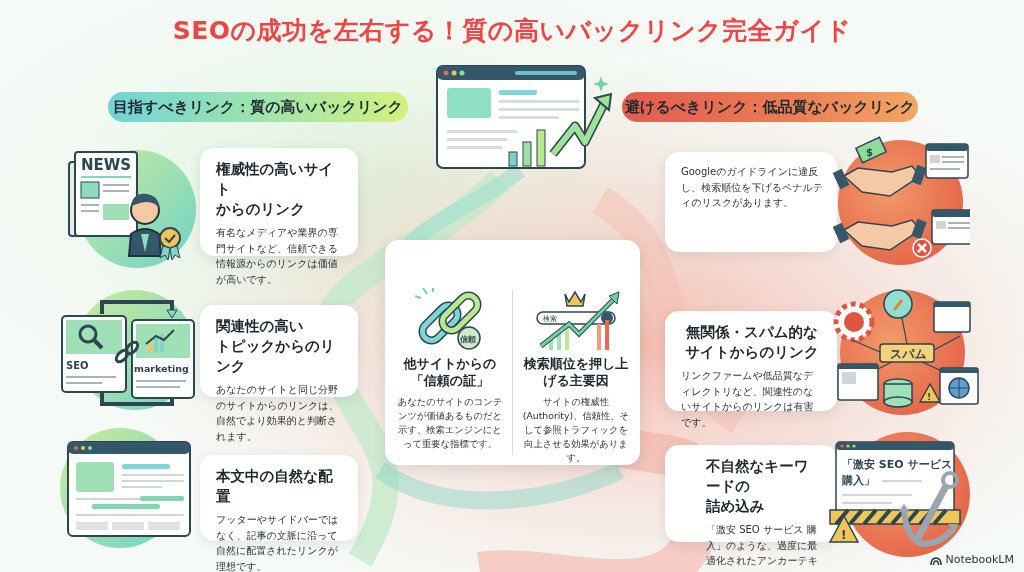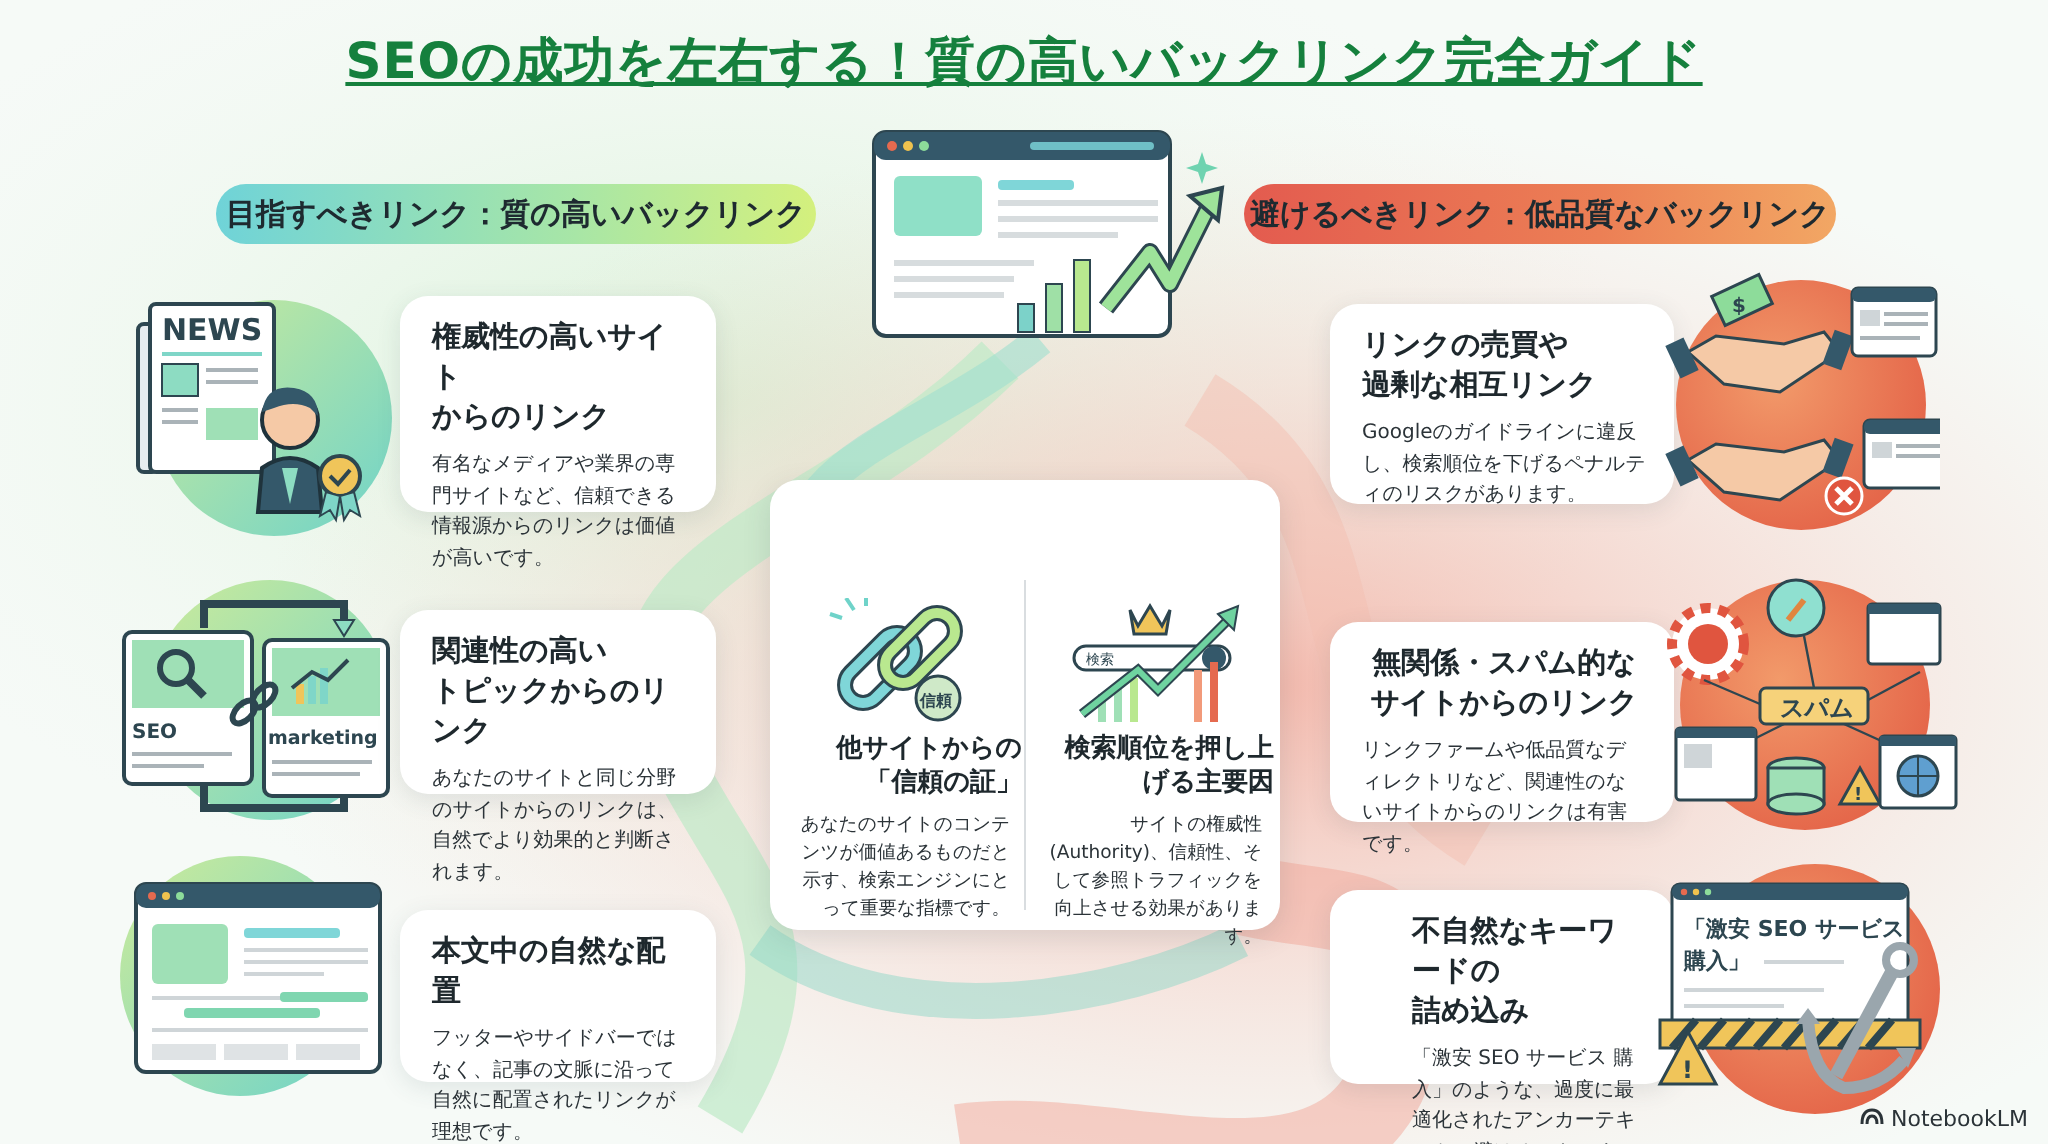--- a/index.html
+++ b/index.html
@@ -9,21 +9,21 @@
     background: #f6faf7;
     position: relative;
     color: #1f2a30;
   }
   .bg { position: absolute; inset: 0; overflow: hidden; }
   .bg svg { position: absolute; left: 0; top: 0; }
 
   .title {
     position: absolute; left: 0; right: 0; top: 14px;
     text-align: center; font-size: 25px; font-weight: bold;
-    color: #15803d; letter-spacing: 0.5px; text-decoration: underline;
+    color: #ef4444; letter-spacing: 0.5px;
   }
 
   .pill {
     position: absolute; height: 30px; border-radius: 15px;
     display: flex; align-items: center; justify-content: center;
     font-size: 15px; font-weight: bold; color: #1e2a30;
   }
   .pill.good { left: 108px; top: 92px; width: 300px;
     background: linear-gradient(90deg, #6fd3d8 0%, #a8e6a6 60%, #d4f07d 100%); }
   .pill.bad { left: 622px; top: 92px; width: 296px;
@@ -41,28 +41,28 @@
 
   .center-card {
     position: absolute; left: 385px; top: 240px; width: 255px; height: 225px;
     background: #fff; border-radius: 14px;
     box-shadow: 0 4px 14px rgba(60,80,90,0.15);
   }
   .center-card h2 {
     position: absolute; top: 14px; left: 0; right: 0; text-align: center;
     font-size: 14.5px; font-weight: bold; color: #1e282d;
   }
-  .center-col { position: absolute; top: 59px; width: 122px; text-align: right; }
+  .center-col { position: absolute; top: 48px; width: 122px; text-align: center; }
   .center-col h4 { font-size: 13px; font-weight: bold; line-height: 1.3; color: #1e282d; margin-top: 4px; }
   .center-col p { font-size: 9.3px; line-height: 1.5; color: #2b3338; margin-top: 5px; padding: 0 6px; }
   .center-divider { position: absolute; left: 127px; top: 50px; width: 1px; height: 165px; background: #d9dde0; }
 
   .brand {
     position: absolute; right: 10px; bottom: 6px; font-size: 11px;
-    color: #2b3338; display: flex; align-items: flex-start; gap: 4px;
+    color: #2b3338; display: flex; align-items: flex-end; gap: 4px;
   }
 </style>
 </head>
 <body>
 
 <div class="bg">
   <svg width="1024" height="572" viewBox="0 0 1024 572">
     <defs>
       <radialGradient id="rg-red" cx="0.62" cy="0.6" r="0.5">
         <stop offset="0" stop-color="#f3b3a6" stop-opacity="0.9"></stop>
@@ -234,21 +234,20 @@
         <path d="M26 58 L54 36 L64 46 L100 10" stroke="#6fd3a0" stroke-width="3" fill="none"></path>
         <path d="M94 8 L104 4 L102 16 Z" fill="#6fd3a0" stroke="#2d4650"></path>
       </svg>
     </div>
     <h4><span>検索順位を押し上</span><br><span>げる主要因</span></h4>
     <p>サイトの権威性 (Authority)、信頼性、そして参照トラフィックを向上させる効果があります。</p>
   </div>
 </div>
 
 <div class="card" style="left:665px;top:152px;width:172px;height:100px;">
-  <h3><span>リンクの売買や</span><br><span>過剰な相互リンク</span></h3>
   <p>Googleのガイドラインに違反し、検索順位を下げるペナルティのリスクがあります。</p>
 </div>
 <div class="icon-circle" style="left:838px;top:140px;width:125px;height:125px;background:radial-gradient(circle at 40% 40%,#f29a6a,#e0553f);"></div>
 <div style="position:absolute;left:830px;top:136px;width:140px;height:130px;">
   <svg width="140" height="130" viewBox="0 0 140 130">
     <rect x="28" y="6" width="26" height="16" fill="#8ddc9a" stroke="#2d4650" stroke-width="1.5" transform="rotate(-25 41 14)"></rect>
     <text x="36" y="20" font-size="10" font-weight="bold" fill="#2d4650" font-family="DejaVu Sans, sans-serif">$</text>
     <path d="M14 40 l14 -8 34 4 20 -6 8 10 -30 20 -28 -4 z" fill="#f5c9a6" stroke="#2d4650" stroke-width="1.5"></path>
     <rect x="6" y="34" width="10" height="18" fill="#34586a" transform="rotate(-25 11 43)"></rect>
     <rect x="84" y="30" width="10" height="18" fill="#34586a" transform="rotate(20 89 39)"></rect>

